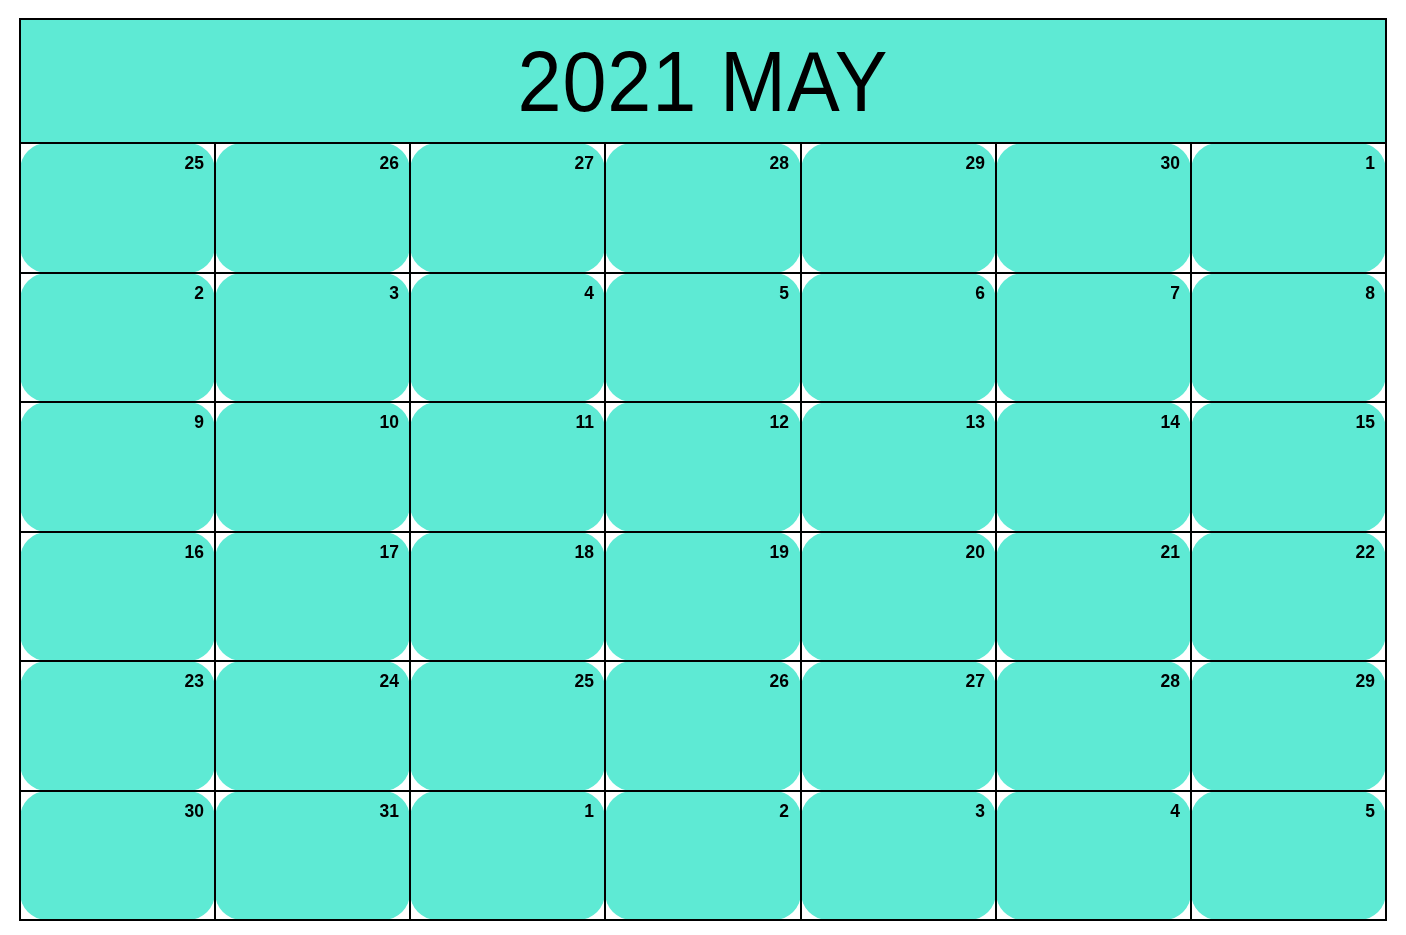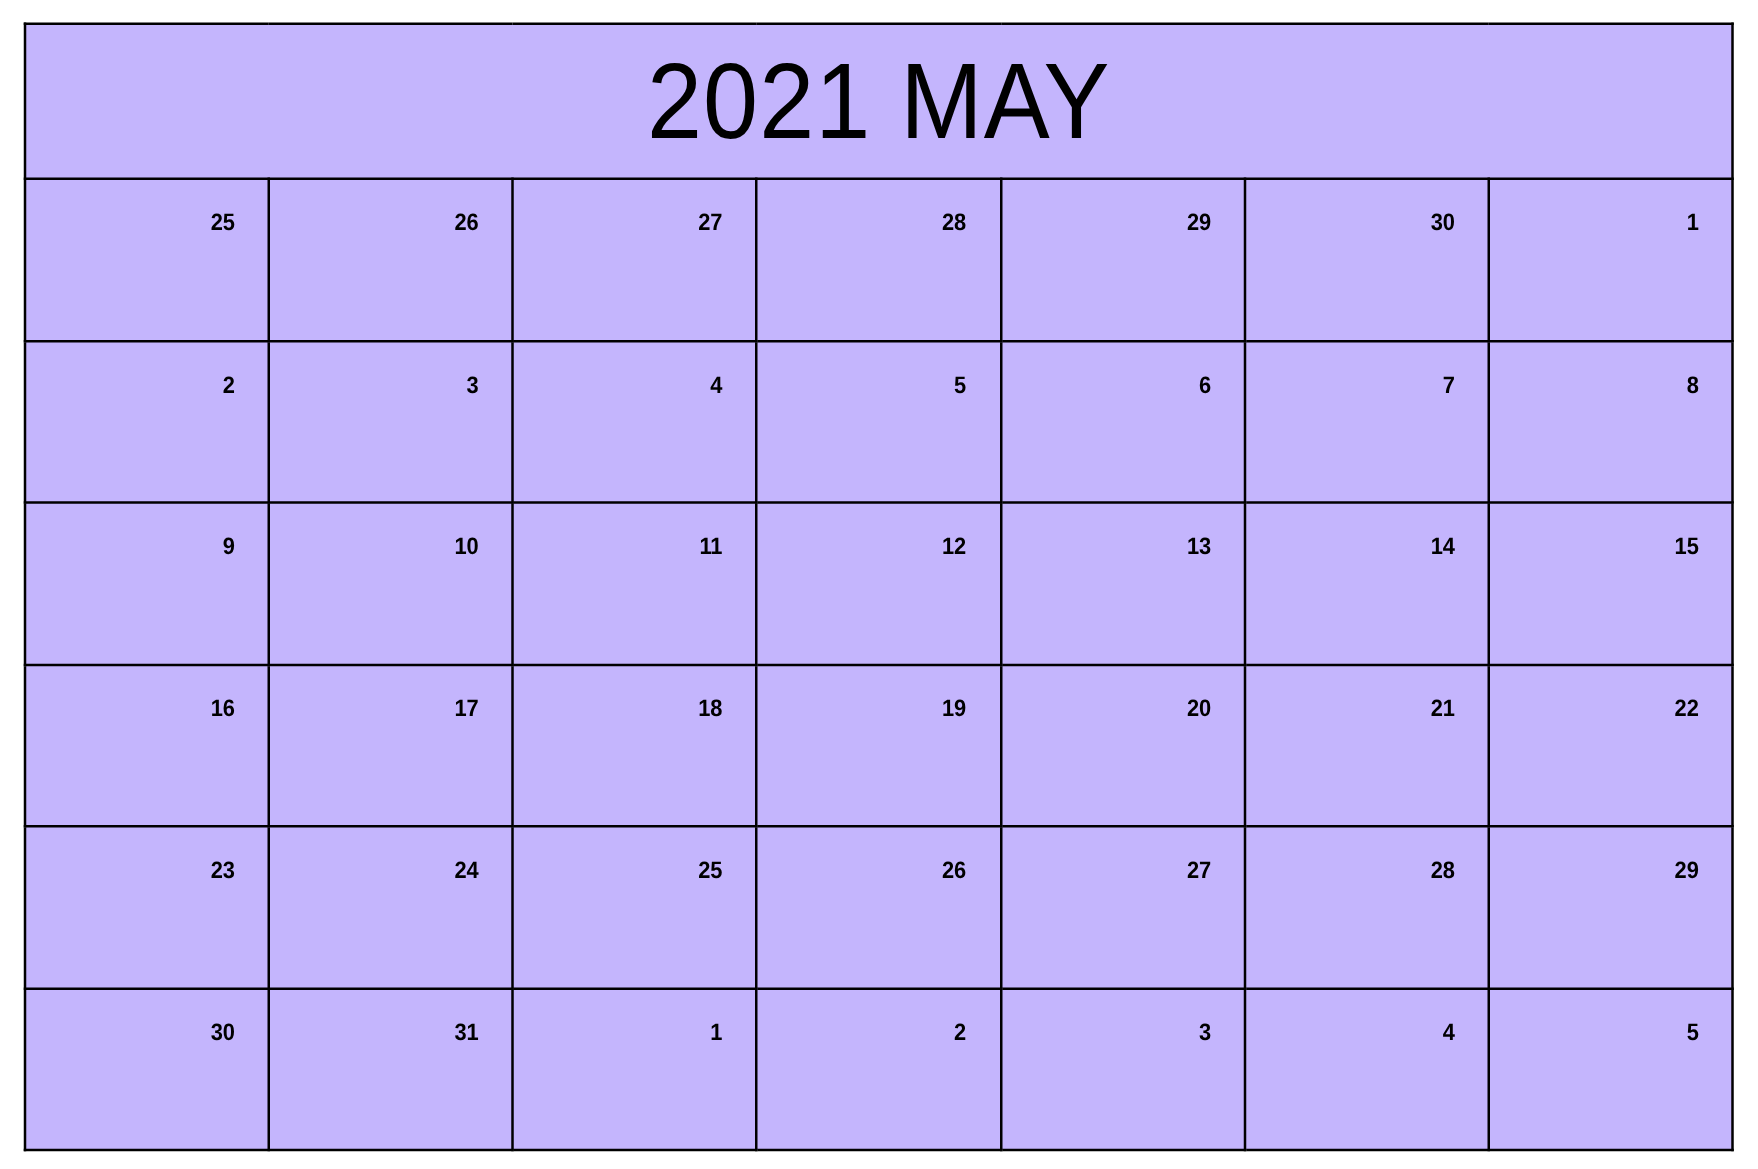--- a/index.html
+++ b/index.html
@@ -31,24 +31,24 @@
     width: 1368px;
     height: 903px;
     box-sizing: border-box;
     border-collapse: collapse;
     table-layout: fixed;
   }
 
   #calendar-grid td,
   #calendar-grid th {
     border: 2px solid #000000;
-    padding: 16px;
+    padding: 0;
     margin: 0;
     box-sizing: border-box;
-    background: #c4b5fd;
+    background: #5eead4;
   }
 
   
   .title-cell {
     height: 124px;
     text-align: center;
     vertical-align: middle;
     background: #ffffff;
   }
   .title-text {
@@ -82,20 +82,21 @@
     transform: scaleX(0.95);
     transform-origin: center;
   }
 
   
   .day-cell {
     height: 114px;
     vertical-align: top;
     text-align: right;
     background: #ffffff;
+    border-radius: 27px;
   }
   .day-number {
     display: block;
     padding: 9px 11px 0 0;
     font-family: "Liberation Sans", "DejaVu Sans", sans-serif;
     font-size: 19px;
     font-weight: 700;
     line-height: 1.1;
     color: #000000;
     transform: scaleX(0.92);

